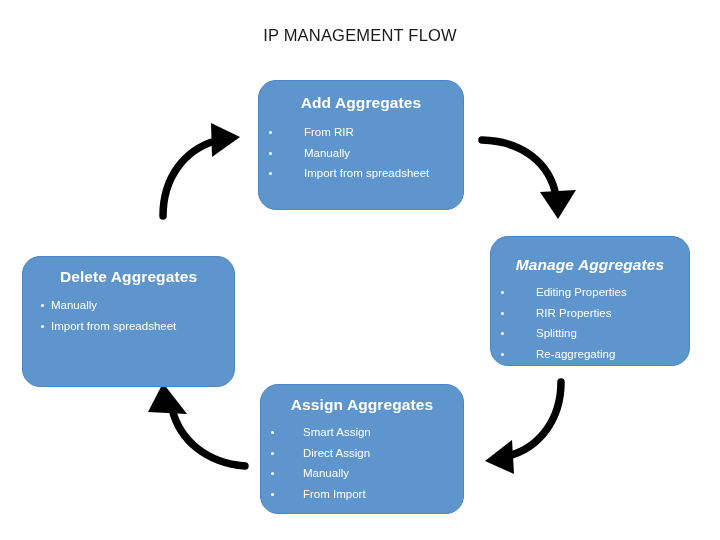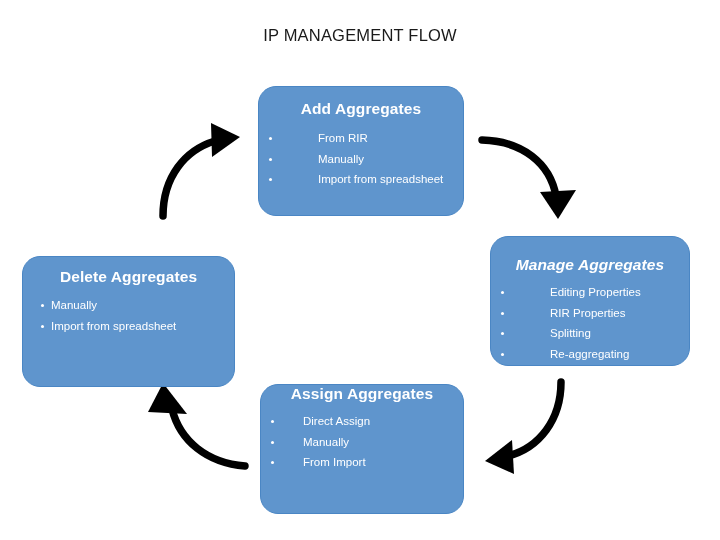--- a/index.html
+++ b/index.html
@@ -50,45 +50,45 @@
     list-style: none;
     margin: 0;
     padding: 0;
   }
   .node-bullets li {
     position: relative;
     font-size: 11.5px;
     font-weight: normal;
     color: #ffffff;
     line-height: 20.5px;
-    padding-left: 59px;
+    padding-left: 45px;
     white-space: nowrap;
   }
   .node-bullets li .bullet-dot {
     position: absolute;
     left: 10px;
     top: 9px;
     width: 3px;
     height: 3px;
     background: #ffffff;
     border-radius: 50%;
   }
 
   
-  #box-add      { left: 258px; top: 86px;  width: 206px; height: 130px; }
+  #box-add      { left: 258px; top: 80px;  width: 206px; height: 130px; }
   #box-add .node-title   { margin-top: 13px; }
   #box-add .node-bullets { margin-top: 10px; }
 
   #box-manage   { left: 490px; top: 236px; width: 200px; height: 130px; }
   #box-manage .node-title   { margin-top: 19px; font-style: italic; }
   #box-manage .node-bullets { margin-top: 8px; }
   #box-manage .node-bullets li { }
 
   #box-assign   { left: 260px; top: 384px; width: 204px; height: 130px; }
-  #box-assign .node-title   { }
+  #box-assign .node-title   { margin-top: 11px; }
   #box-assign .node-bullets { margin-top: 8px; }
   #box-assign .node-bullets li { padding-left: 42px; }
 
   #box-delete   { left: 22px;  top: 256px; width: 213px; height: 131px; }
   #box-delete .node-title   { margin-top: 11px; }
   #box-delete .node-bullets { margin-top: 9px; }
   #box-delete .node-bullets li { padding-left: 28px; }
   #box-delete .node-bullets li .bullet-dot { left: 18px; }
 
   #arrow-layer {
@@ -145,20 +145,21 @@
       <li><span class="bullet-dot"></span><span>Editing Properties</span></li>
       <li><span class="bullet-dot"></span><span>RIR Properties</span></li>
       <li><span class="bullet-dot"></span><span>Splitting</span></li>
       <li><span class="bullet-dot"></span><span>Re-aggregating</span></li>
     </ul>
   </div>
 
   <div class="node-box" id="box-assign">
     <div class="node-title">Assign Aggregates</div>
     <ul class="node-bullets">
+      <li><span class="bullet-dot"></span><span>Smart Assign</span></li>
       <li><span class="bullet-dot"></span><span>Direct Assign</span></li>
       <li><span class="bullet-dot"></span><span>Manually</span></li>
       <li><span class="bullet-dot"></span><span>From Import</span></li>
     </ul>
   </div>
 
   <div class="node-box" id="box-delete">
     <div class="node-title">Delete Aggregates</div>
     <ul class="node-bullets">
       <li><span class="bullet-dot"></span><span>Manually</span></li>

